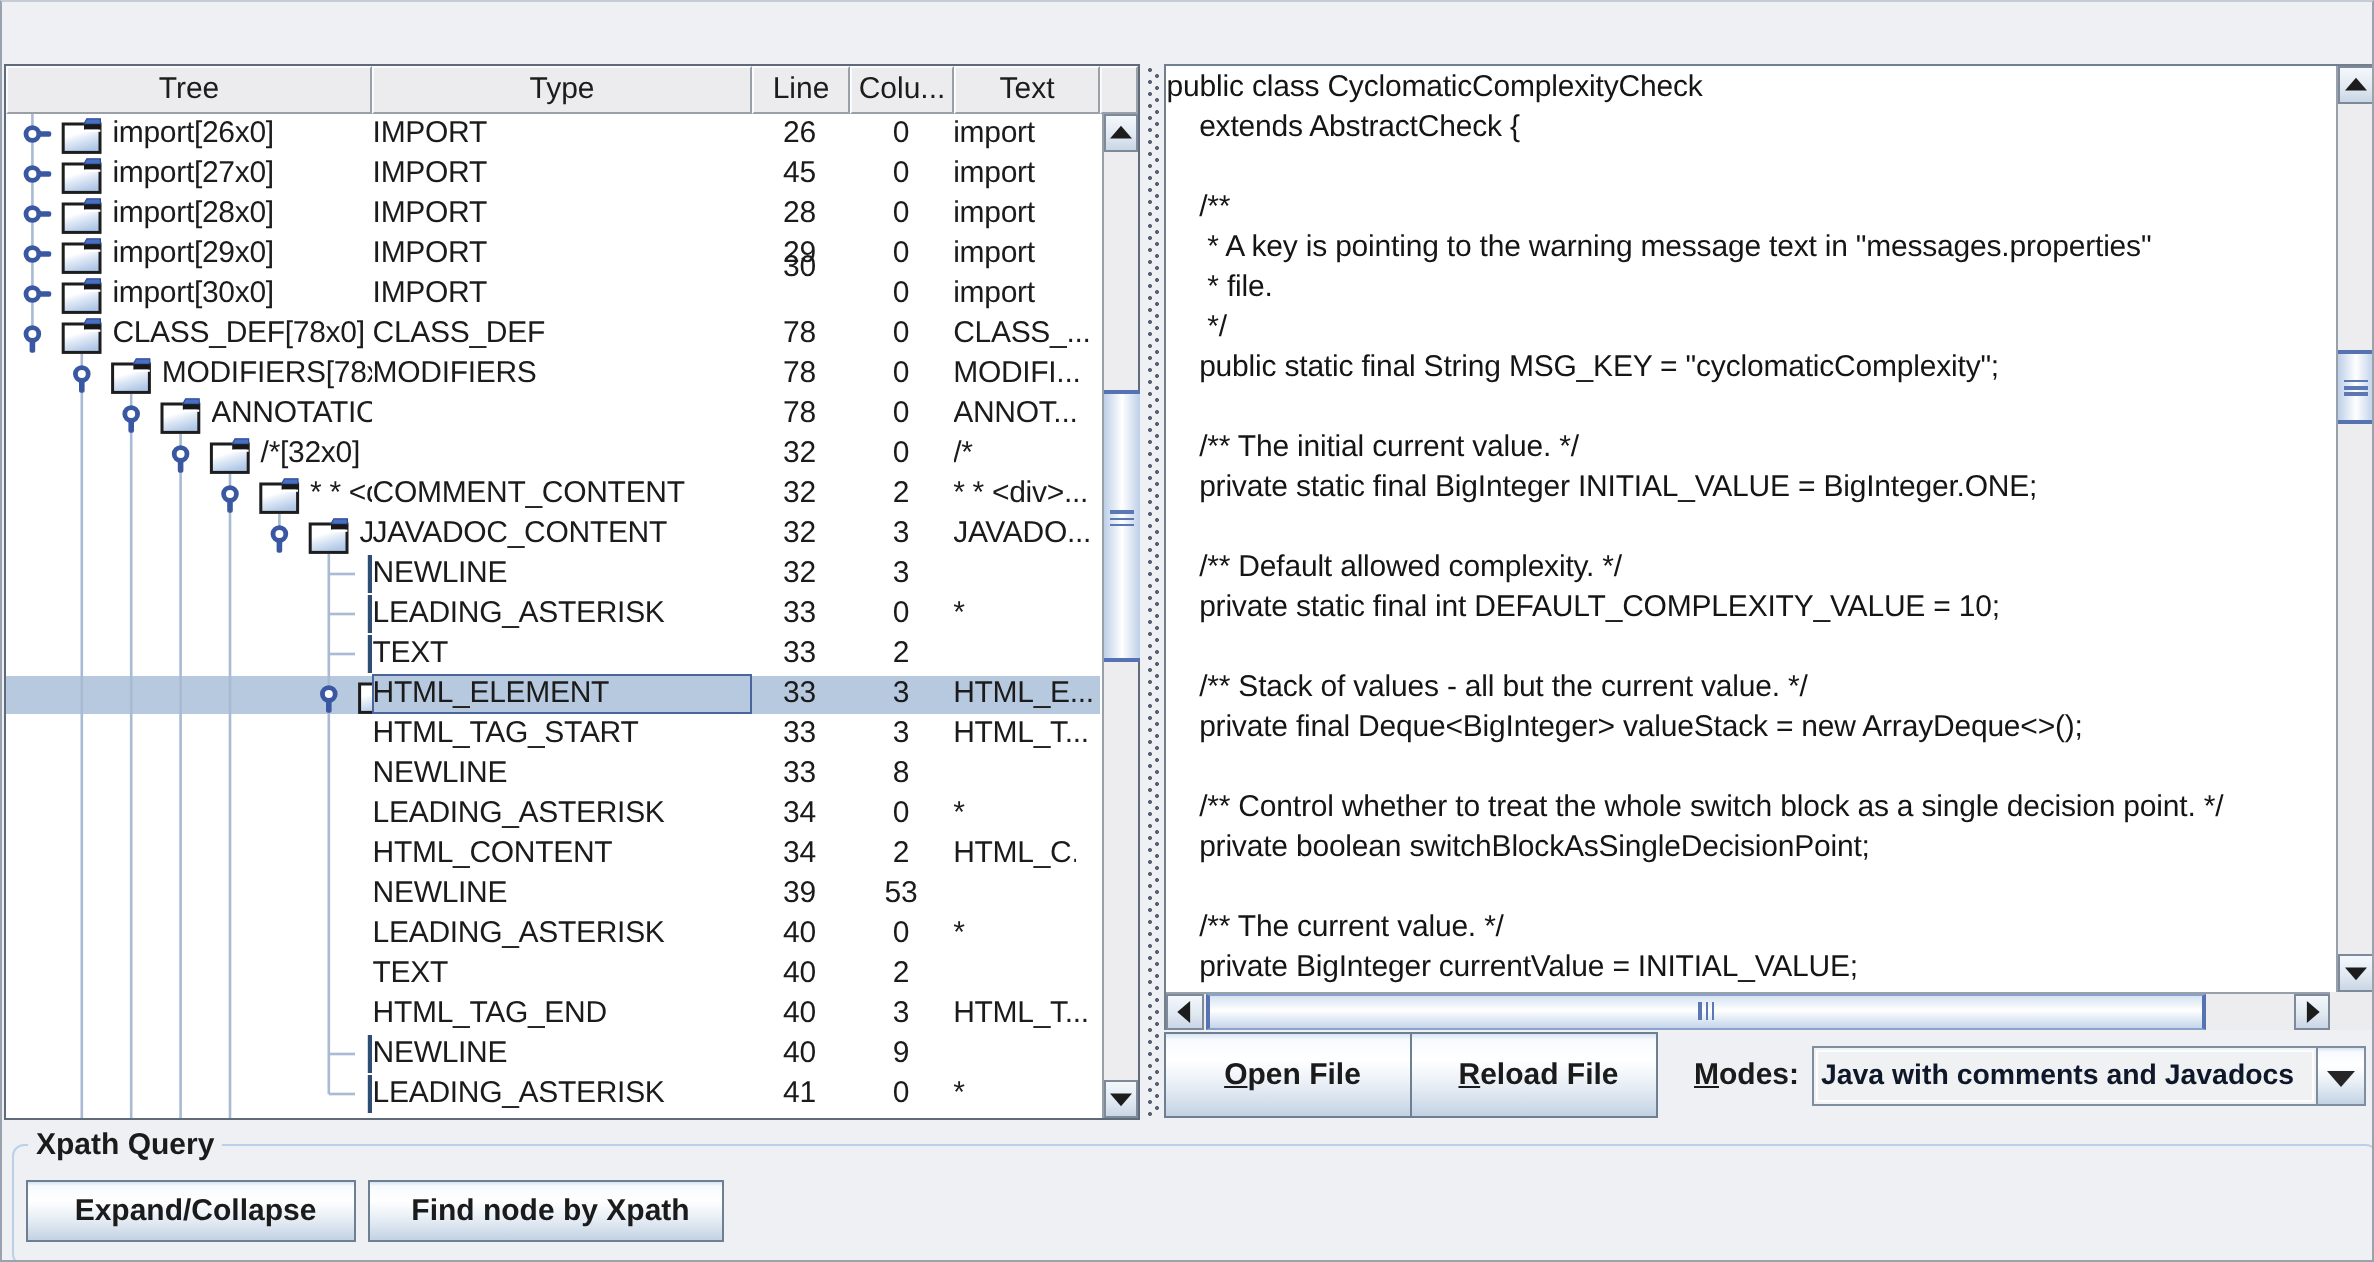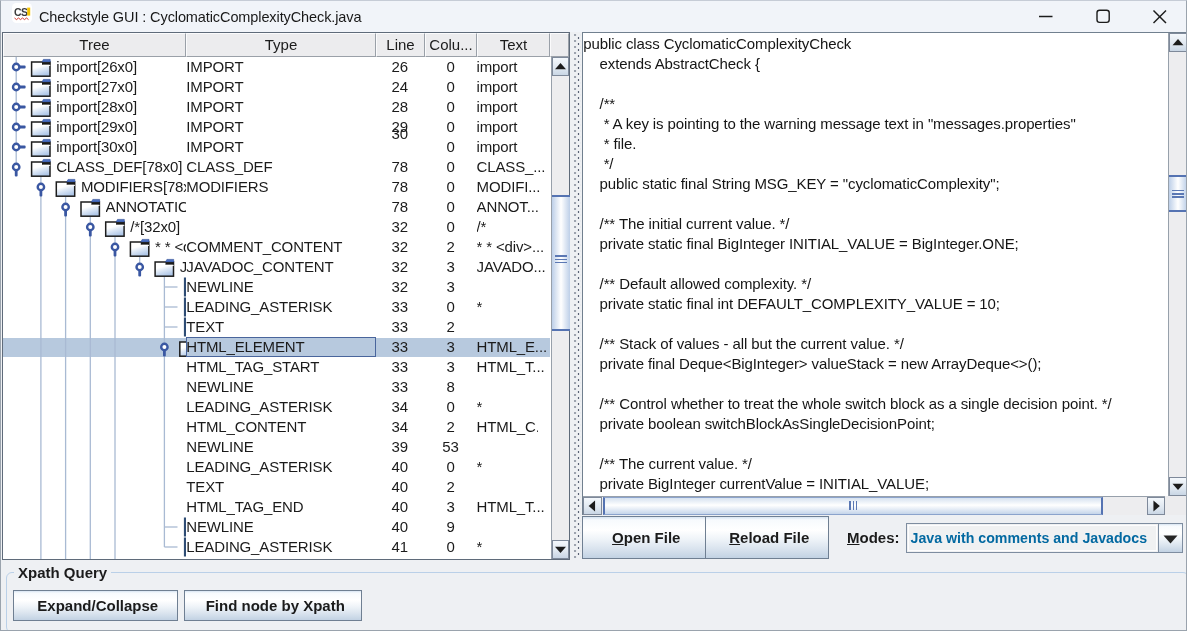--- a/index.html
+++ b/index.html
@@ -7,52 +7,37 @@
 .hc{position:absolute;top:31.5px;height:24px;background:#ececee;box-sizing:border-box;
     border-top:1px solid #fbfbfc;border-left:1px solid #fbfbfc;
     border-right:1px solid #9aa0a8;border-bottom:1px solid #9aa0a8;
     display:flex;align-items:center;justify-content:center;font-size:15px;color:#1c1c1c}
 .tl,.tc,.tr{position:absolute;height:20px;line-height:20px;font-size:15px;color:#1b1b1b;
     white-space:nowrap;overflow:hidden;letter-spacing:-0.15px}
 .tr{text-align:center}
 </style></head>
 <body>
 <div class="win">
-<div style="position:absolute;left:0;top:0;width:1187px;height:31px;background:#f1f4f9">
-      <svg style="position:absolute;left:11px;top:1.5px" width="20" height="20" viewBox="0 0 20 20">
-        <rect x="0" y="0" width="20" height="20" rx="4.5" fill="#ffffff"></rect>
-        <text x="2" y="12.5" font-family="Liberation Sans, sans-serif" font-weight="bold" font-size="10.5px" fill="#3d3d3d" letter-spacing="-0.5">CS</text>
-        <rect x="15.2" y="4.6" width="3" height="8" fill="#f5c400"></rect>
-        <path d="M2.5 15 l2 1.6 2 -1.6 2 1.6 2 -1.6 2 1.6 2 -1.6 2 1.6" stroke="#d43b30" stroke-width="1" fill="none"></path>
-      </svg>
-      <div style="position:absolute;left:38px;top:0;height:31px;display:flex;align-items:center;font-size:14.5px;letter-spacing:-0.1px;color:#191919">Checkstyle GUI : CyclomaticComplexityCheck.java</div>
-      <svg style="position:absolute;left:1020px;top:0" width="160" height="31" viewBox="0 0 160 31">
-        <line x1="18" y1="15.5" x2="31.5" y2="15.5" stroke="#1c1c1c" stroke-width="1.5"></line>
-        <rect x="76" y="9.2" width="12.2" height="12.2" rx="2.6" fill="none" stroke="#1c1c1c" stroke-width="1.4"></rect>
-        <line x1="132.5" y1="9.5" x2="145" y2="22" stroke="#1c1c1c" stroke-width="1.5"></line>
-        <line x1="145" y1="9.5" x2="132.5" y2="22" stroke="#1c1c1c" stroke-width="1.5"></line>
-      </svg>
-    </div>
 
 <div style="position:absolute;left:1px;top:31px;width:567.5px;height:528px;border:1px solid #5f6b7a;box-sizing:border-box;background:#ffffff"></div>
 <div class="hc" style="left:185px;width:190px">Type</div>
     <div class="hc" style="left:2px;width:183px">Tree</div>
     <div class="hc" style="left:375px;width:49px">Line</div>
     <div class="hc" style="left:424px;width:52px">Colu...</div>
     <div class="hc" style="left:476px;width:73px">Text</div>
     <div class="hc" style="left:549px;width:18.5px"></div>
 <div style="position:absolute;left:2px;top:56px;width:547.5px;height:502px;background:#ffffff;overflow:hidden"></div>
 <div class="tl" style="left:55.2px;top:56px;width:129.8px">import[26x0]</div>
     <div class="tc" style="left:185.3px;top:56px;width:189px">IMPORT</div>
     <div class="tr" style="left:375px;top:56px;width:47.5px">26</div>
     <div class="tr" style="left:424px;top:56px;width:51px">0</div>
     <div class="tc" style="left:475.6px;top:56px;width:73px">import</div>
     <div class="tl" style="left:55.2px;top:76px;width:129.8px">import[27x0]</div>
     <div class="tc" style="left:185.3px;top:76px;width:189px">IMPORT</div>
-    <div class="tr" style="left:375px;top:76px;width:47.5px">24</div>
+    <div class="tr" style="left:375px;top:76px;width:47.5px">45</div>
     <div class="tr" style="left:424px;top:76px;width:51px">0</div>
     <div class="tc" style="left:475.6px;top:76px;width:73px">import</div>
     <div class="tl" style="left:55.2px;top:96px;width:129.8px">import[28x0]</div>
     <div class="tc" style="left:185.3px;top:96px;width:189px">IMPORT</div>
     <div class="tr" style="left:375px;top:96px;width:47.5px">28</div>
     <div class="tr" style="left:424px;top:96px;width:51px">0</div>
     <div class="tc" style="left:475.6px;top:96px;width:73px">import</div>
     <div class="tl" style="left:55.2px;top:116px;width:129.8px">import[29x0]</div>
     <div class="tc" style="left:185.3px;top:116px;width:189px">IMPORT</div>
     <div class="tr" style="left:375px;top:116px;width:47.5px">29</div>
@@ -278,21 +263,21 @@
     </svg>
     <div style="position:absolute;left:601.5px;top:495.5px;width:500.5px;height:18px;background:linear-gradient(180deg,#d6e2f0,#ffffff 45%,#c5d5ea);border:1px solid #8ba3cc;border-left:2px solid #5573b2;border-right:2px solid #5573b2;box-sizing:border-box"></div>
     <div style="position:absolute;left:848.1px;top:500.0px;width:1.6px;height:9px;background:#5b78b4"></div>
     <div style="position:absolute;left:851.5px;top:500.0px;width:1.6px;height:9px;background:#5b78b4"></div>
     <div style="position:absolute;left:854.9px;top:500.0px;width:1.6px;height:9px;background:#5b78b4"></div>
     <div style="position:absolute;left:1164px;top:495px;width:21.5px;height:18.5px;background:#ececee"></div>
 <div style="position:absolute;left:580.5px;top:515px;width:124.5px;height:42.5px;background:linear-gradient(180deg,#d7e4f2 0%,#f7fafd 7%,#ffffff 32%,#eef3f8 55%,#d9e3ee 78%,#c2d2e3 100%);border:1px solid #6f7f92;box-sizing:border-box;display:flex;align-items:center;justify-content:center;padding-left:5px;font-weight:bold;font-size:15px;color:#1b1b1b"><span style="text-decoration:underline">O</span>pen File</div>
     <div style="position:absolute;left:704px;top:515px;width:123.5px;height:42.5px;background:linear-gradient(180deg,#d7e4f2 0%,#f7fafd 7%,#ffffff 32%,#eef3f8 55%,#d9e3ee 78%,#c2d2e3 100%);border:1px solid #6f7f92;box-sizing:border-box;display:flex;align-items:center;justify-content:center;padding-left:5px;font-weight:bold;font-size:15px;color:#1b1b1b"><span style="text-decoration:underline">R</span>eload File</div>
 <div style="position:absolute;left:846px;top:515px;height:42.5px;display:flex;align-items:center;font-weight:bold;font-size:15px;color:#1b1b1b"><span style="text-decoration:underline">M</span>odes:</div>
 <div style="position:absolute;left:905px;top:521.5px;width:277px;height:30px;border:1px solid #7e8da0;box-sizing:border-box;background:#f0f1f2">
-      <div style="position:absolute;left:1px;top:1px;right:25px;bottom:1px;border:1px solid #fdfdfe;display:flex;align-items:center;padding-left:1.5px;font-weight:bold;font-size:14.2px;color:#0369a1;white-space:nowrap">Java with comments and Javadocs</div>
+      <div style="position:absolute;left:1px;top:1px;right:25px;bottom:1px;border:1px solid #fdfdfe;display:flex;align-items:center;padding-left:1.5px;font-weight:bold;font-size:14.2px;color:#0f172a;white-space:nowrap">Java with comments and Javadocs</div>
       <div style="position:absolute;right:0;top:0;width:24.5px;height:28px;background:linear-gradient(180deg,#d7e4f2 0%,#f7fafd 7%,#ffffff 32%,#eef3f8 55%,#d9e3ee 78%,#c2d2e3 100%);border-left:1px solid #7e8da0;box-sizing:border-box"></div>
       <svg style="position:absolute;right:3.5px;top:11.5px" width="17" height="10" viewBox="0 0 17 10">
         <polygon points="1.5,0.5 15.5,0.5 8.5,8.5" fill="#262626"></polygon>
       </svg>
     </div>
 <div style="position:absolute;left:4.5px;top:571px;width:1181px;height:58.5px;border:1.6px solid #bad0e8;border-radius:6px"></div>
     <div style="position:absolute;left:13px;top:563px;background:#eef0f3;padding:0 4px;font-weight:bold;font-size:15px;color:#1b1b1b">Xpath Query</div>
     <div style="position:absolute;left:183px;top:588.5px;width:177.5px;height:31.5px;background:linear-gradient(180deg,#d7e4f2 0%,#f7fafd 7%,#ffffff 32%,#eef3f8 55%,#d9e3ee 78%,#c2d2e3 100%);border:1px solid #6f7f92;box-sizing:border-box;display:flex;align-items:center;justify-content:center;padding-left:5px;font-weight:bold;font-size:15px;color:#1b1b1b">Find node by Xpath</div>
     <div style="position:absolute;left:12px;top:588.5px;width:164.5px;height:31.5px;background:linear-gradient(180deg,#d7e4f2 0%,#f7fafd 7%,#ffffff 32%,#eef3f8 55%,#d9e3ee 78%,#c2d2e3 100%);border:1px solid #6f7f92;box-sizing:border-box;display:flex;align-items:center;justify-content:center;padding-left:5px;font-weight:bold;font-size:15px;color:#1b1b1b">Expand/Collapse</div>
 </div>

